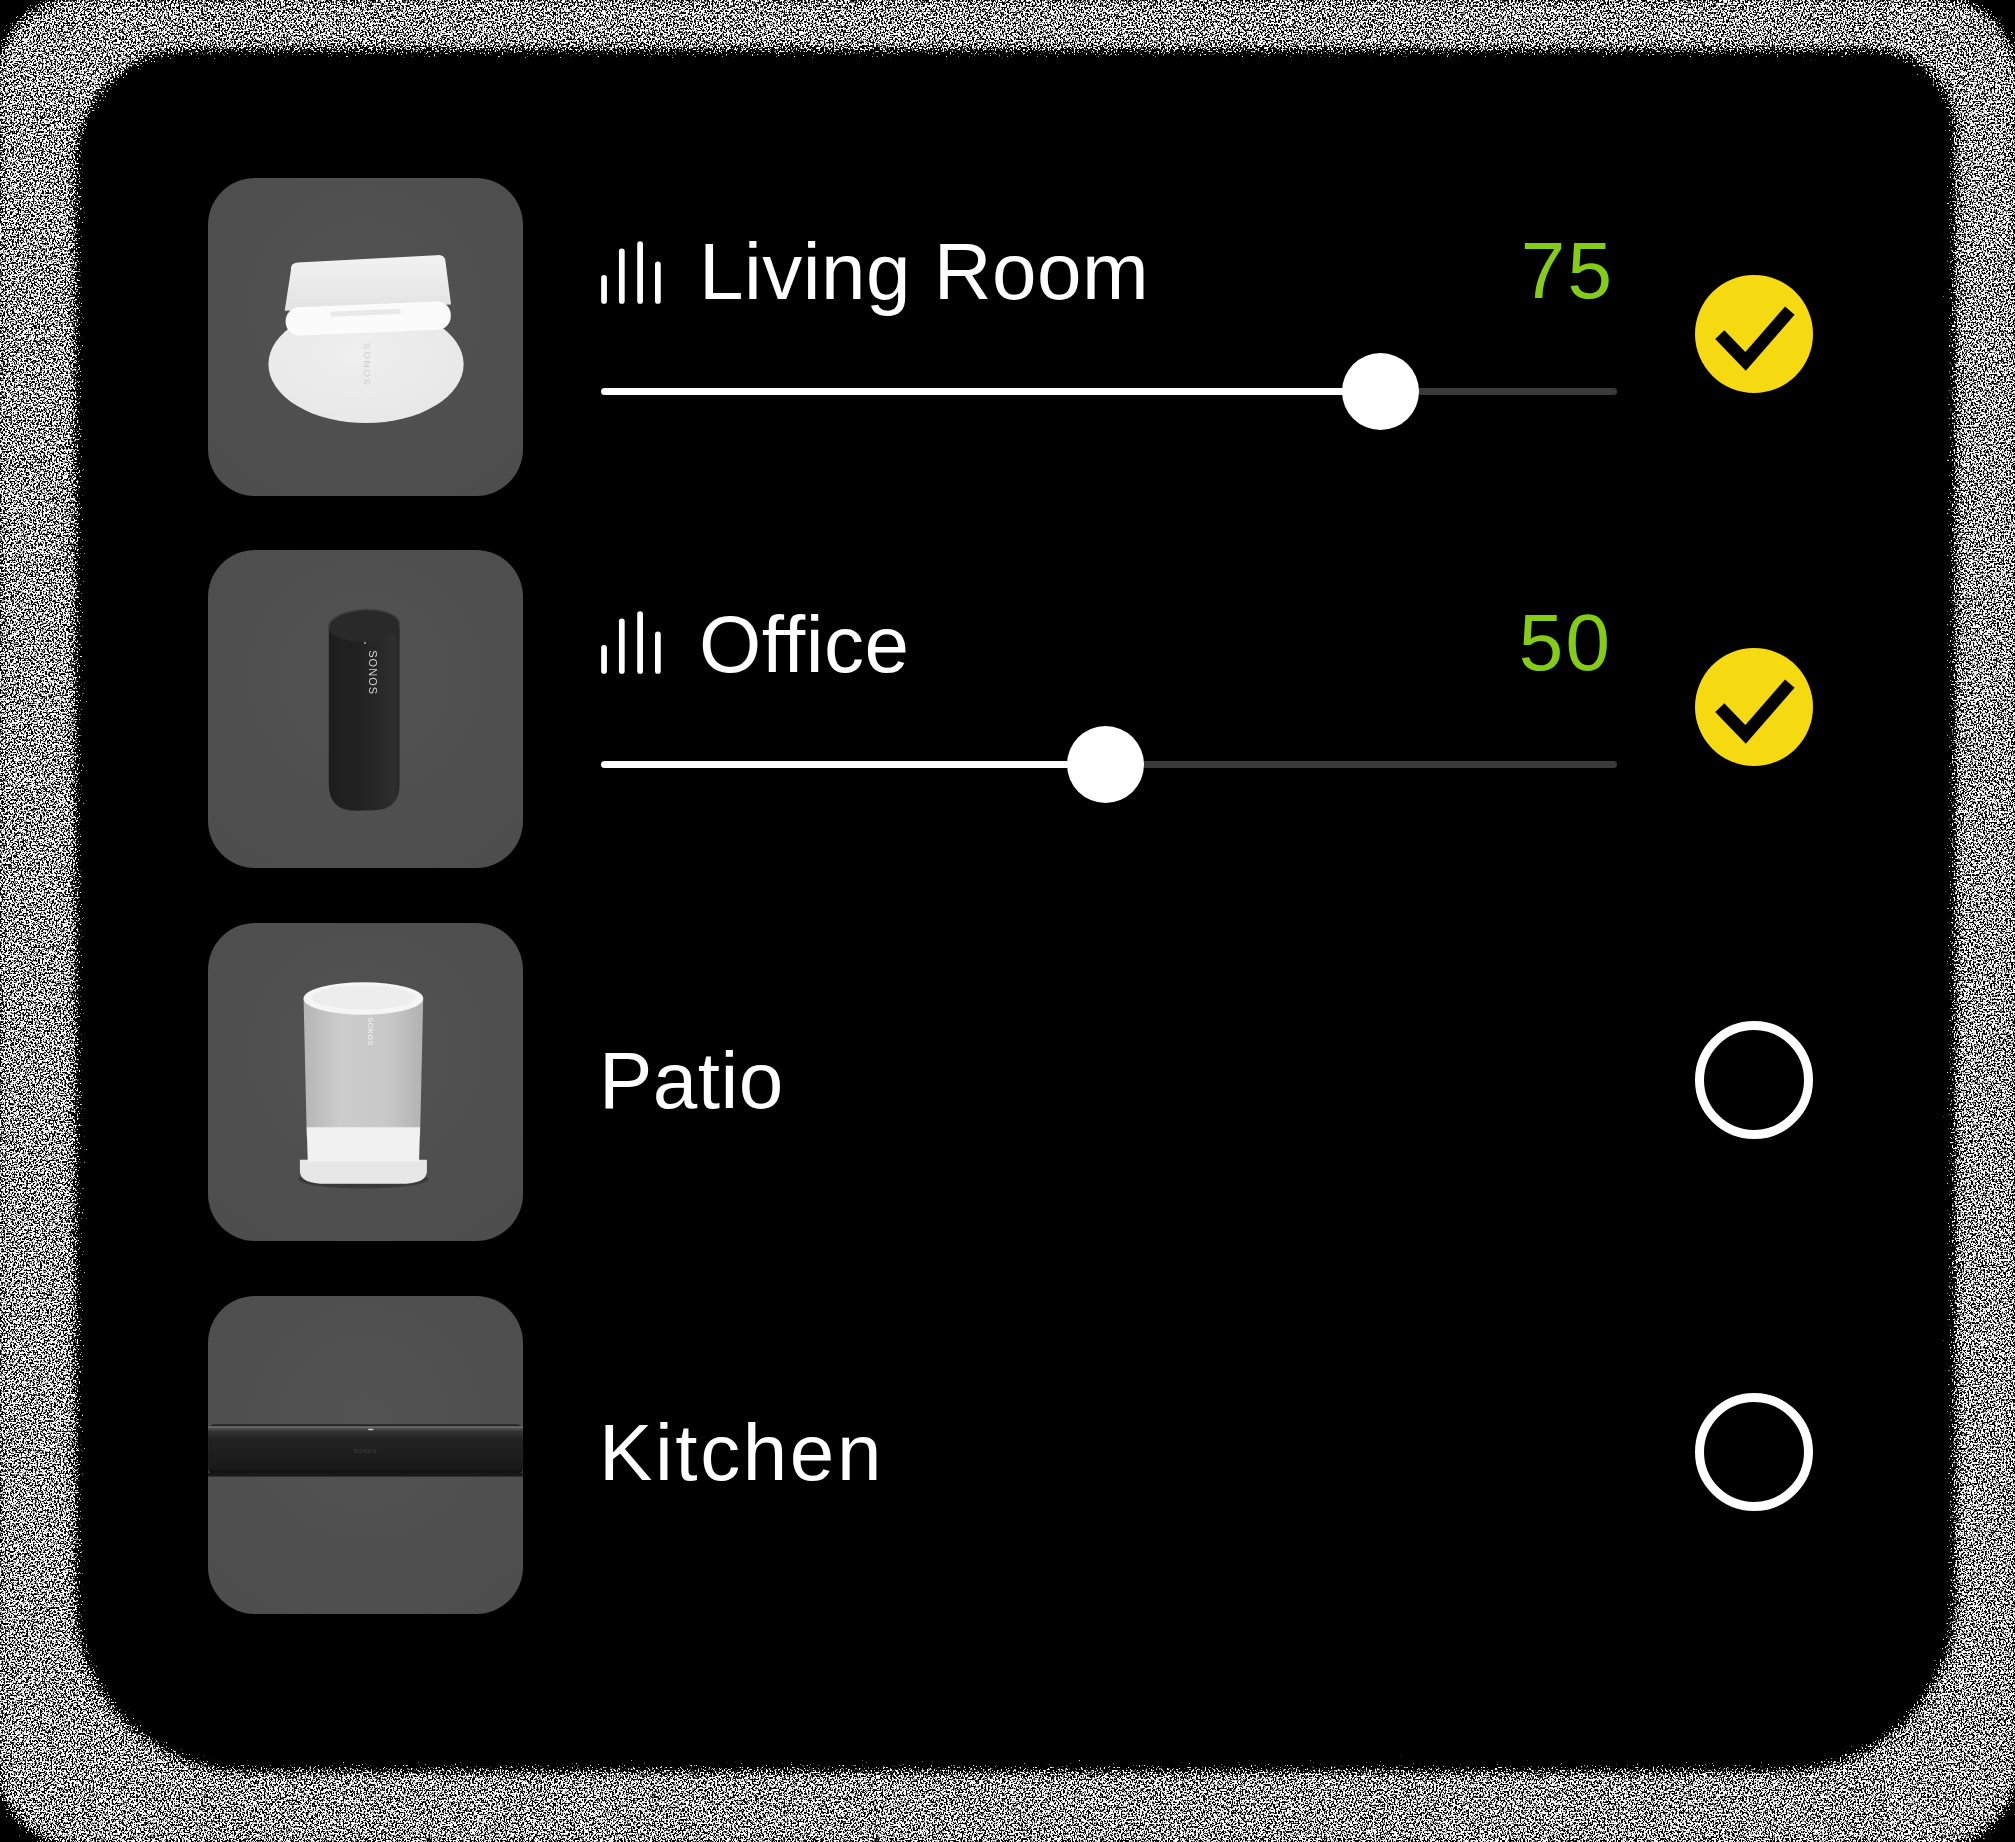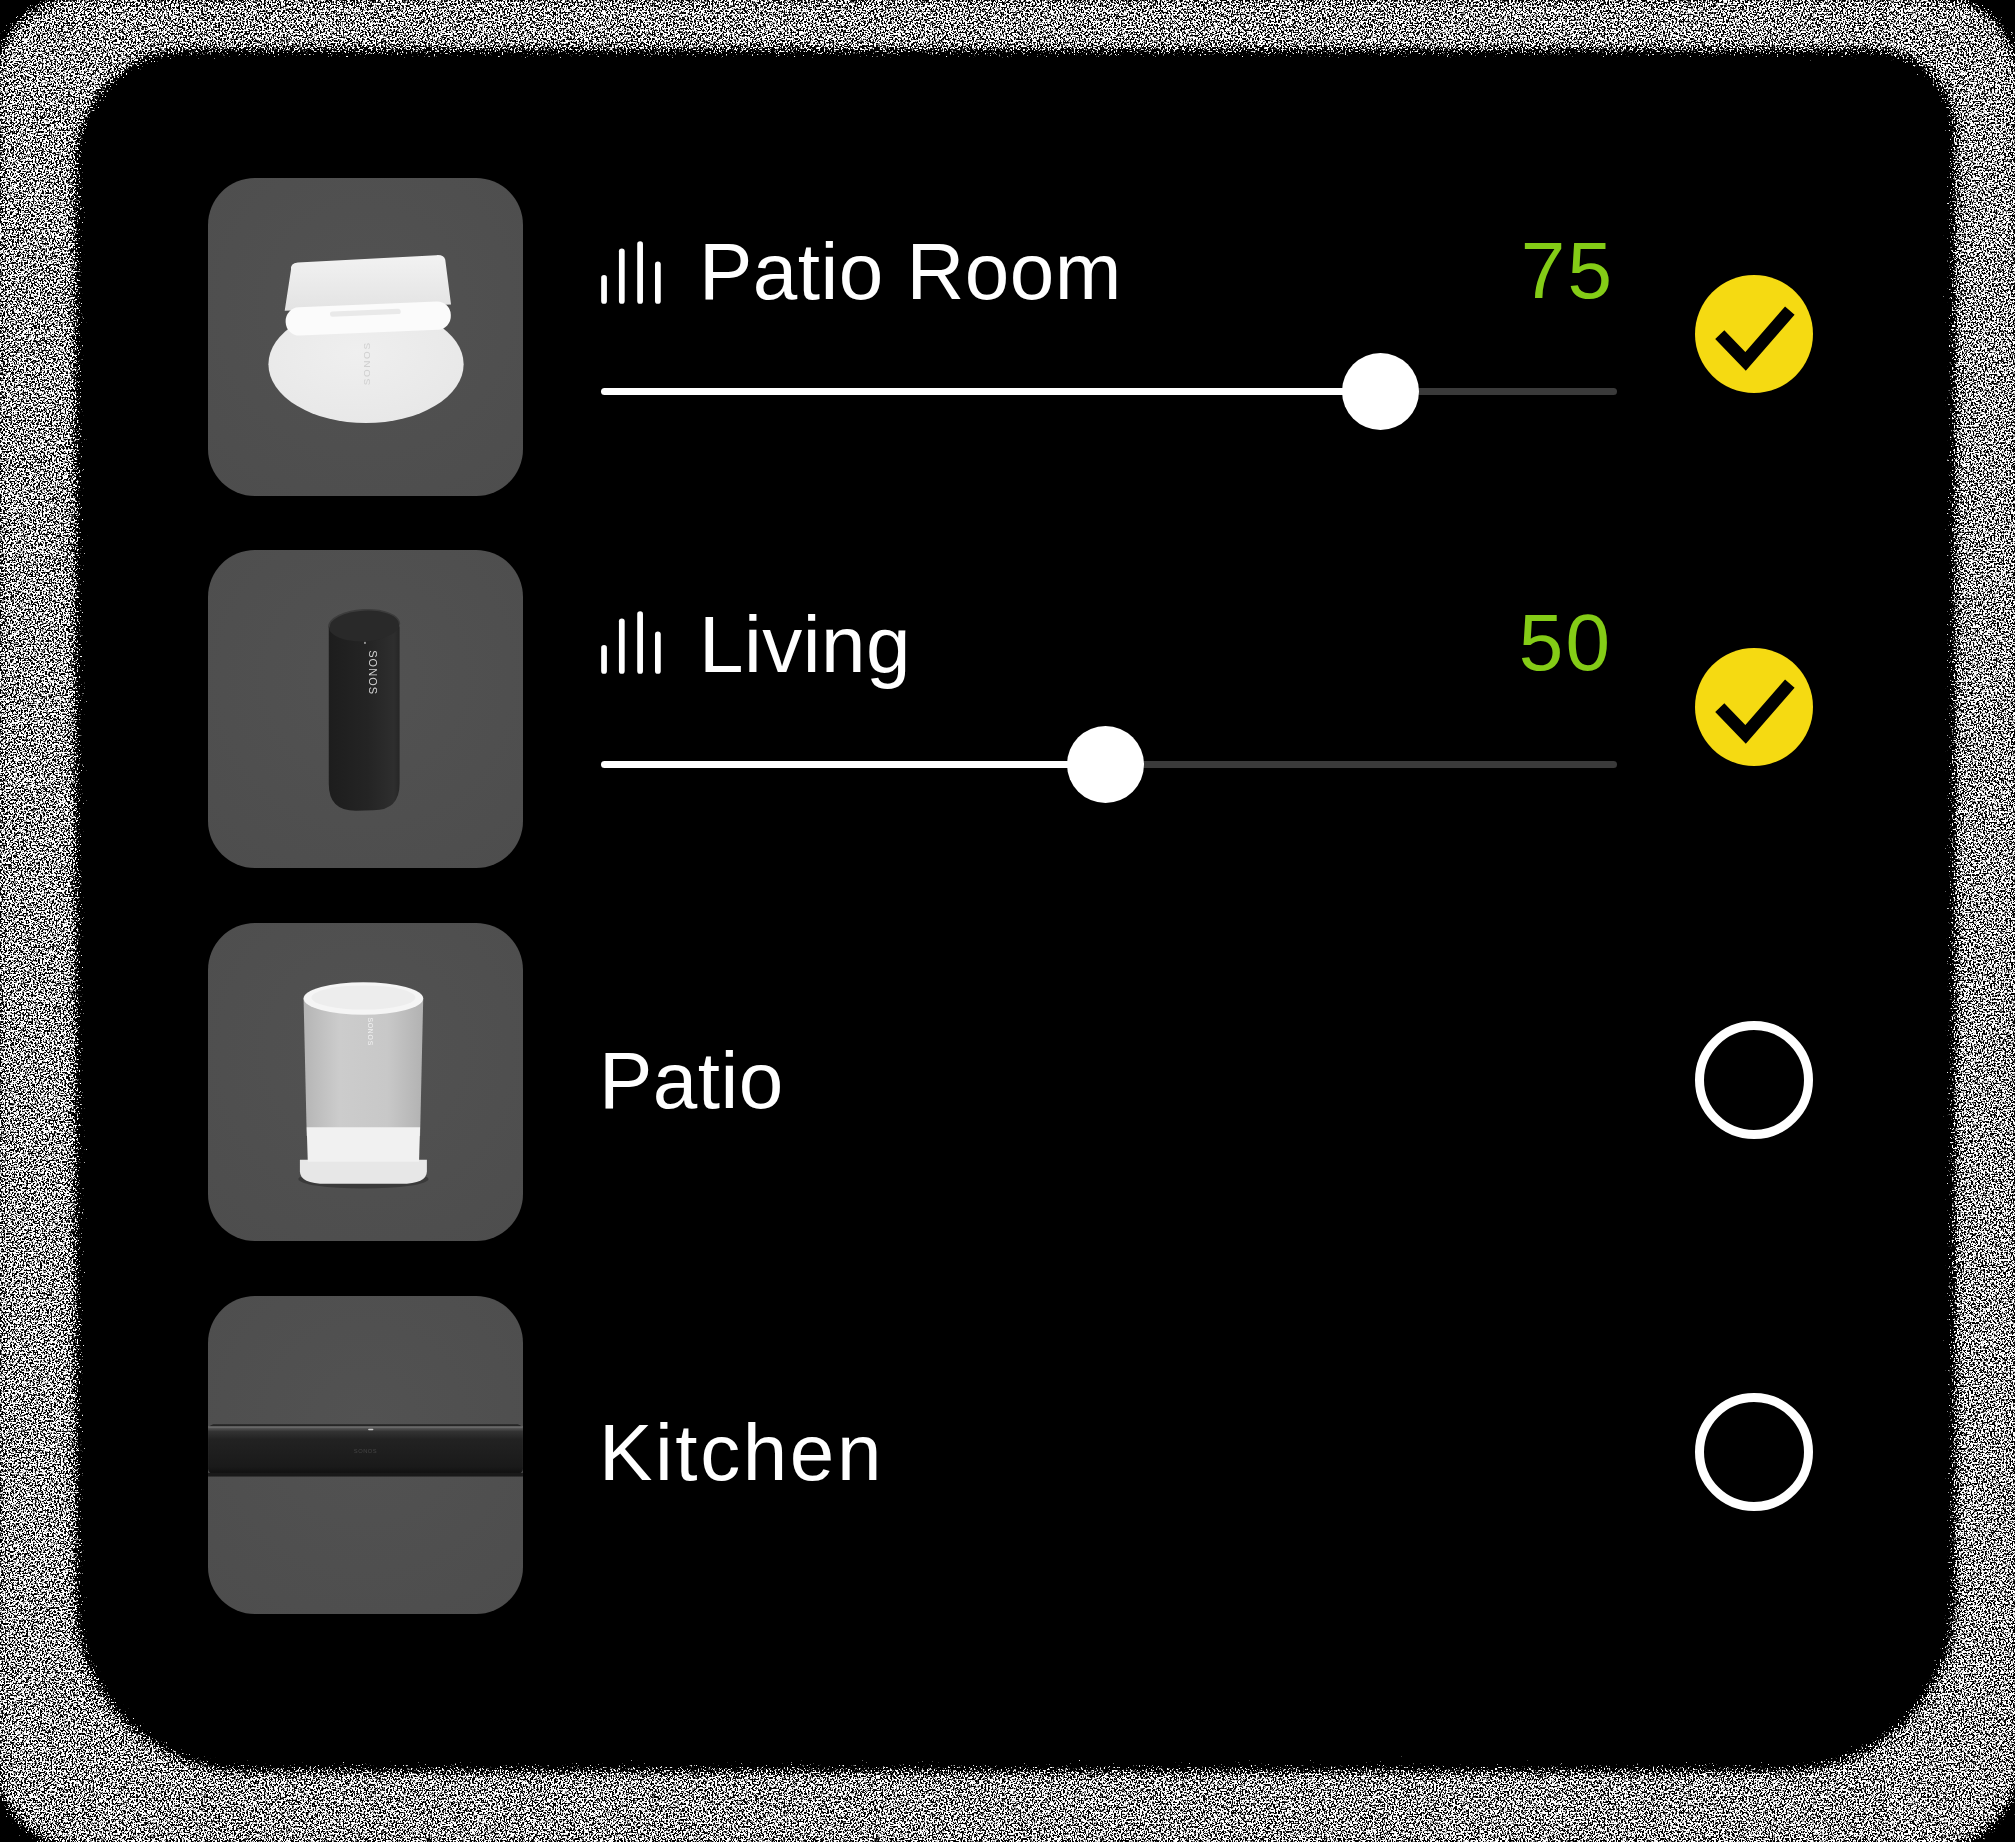--- a/index.html
+++ b/index.html
@@ -128,21 +128,21 @@
 </svg>
 </div>
 
 <svg style="position:absolute;left:598px;top:238px" width="68" height="69" viewBox="1139 453 130 132">
   <rect x="1145" y="524" width="11" height="55" rx="5.5" fill="#fff"></rect>
   <rect x="1179" y="473" width="11" height="106" rx="5.5" fill="#fff"></rect>
   <rect x="1214" y="459" width="11" height="120" rx="5.5" fill="#fff"></rect>
   <rect x="1248" y="498" width="11" height="81" rx="5.5" fill="#fff"></rect>
 </svg>
 
-<div class="label" style="left:699px;top:232px;">Patio Room</div>
+<div class="label" style="left:699px;top:232px;">Living Room</div>
 
 <div class="num" style="right:401px;top:231px;">75</div>
 
 <div class="trackw" style="left:601px;top:388px;width:779px;"></div>
 
 <div class="trackg" style="left:1380px;top:388px;width:237px;"></div>
 
 <div class="knob" style="left:1342px;top:353px;"></div>
 
 <svg style="position:absolute;left:1695px;top:275px" width="118" height="118" viewBox="-112 -112 224 224">
@@ -150,21 +150,21 @@
   <polyline points="-65,1 -16,52 68,-44.5" fill="none" stroke="#000" stroke-width="24"></polyline>
 </svg>
 
 <svg style="position:absolute;left:598px;top:608px" width="68" height="69" viewBox="1139 1159 130 132">
   <rect x="1145" y="1230" width="11" height="55" rx="5.5" fill="#fff"></rect>
   <rect x="1179" y="1179" width="11" height="106" rx="5.5" fill="#fff"></rect>
   <rect x="1214" y="1165" width="11" height="120" rx="5.5" fill="#fff"></rect>
   <rect x="1248" y="1204" width="11" height="81" rx="5.5" fill="#fff"></rect>
 </svg>
 
-<div class="label" style="left:699px;top:605px;">Living</div>
+<div class="label" style="left:699px;top:605px;">Office</div>
 
 <div class="num" style="right:403px;top:603px;margin-left:24px;">50</div>
 
 <div class="trackw" style="left:601px;top:761px;width:504px;"></div>
 
 <div class="trackg" style="left:1105px;top:761px;width:512px;"></div>
 
 <div class="knob" style="left:1067px;top:726px;"></div>
 
 <svg style="position:absolute;left:1695px;top:648px" width="118" height="118" viewBox="-112 -112 224 224">

